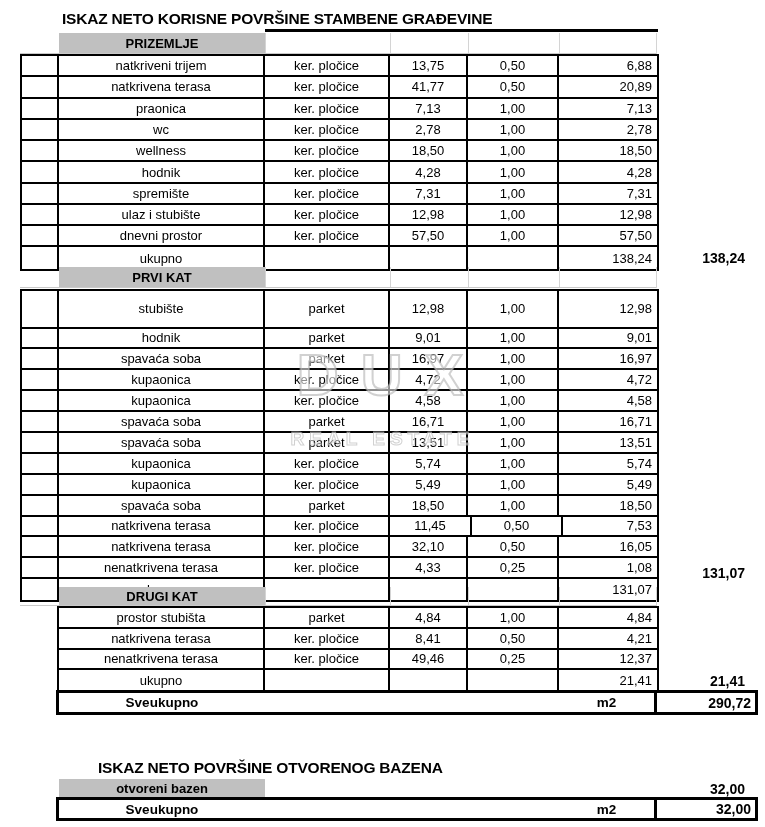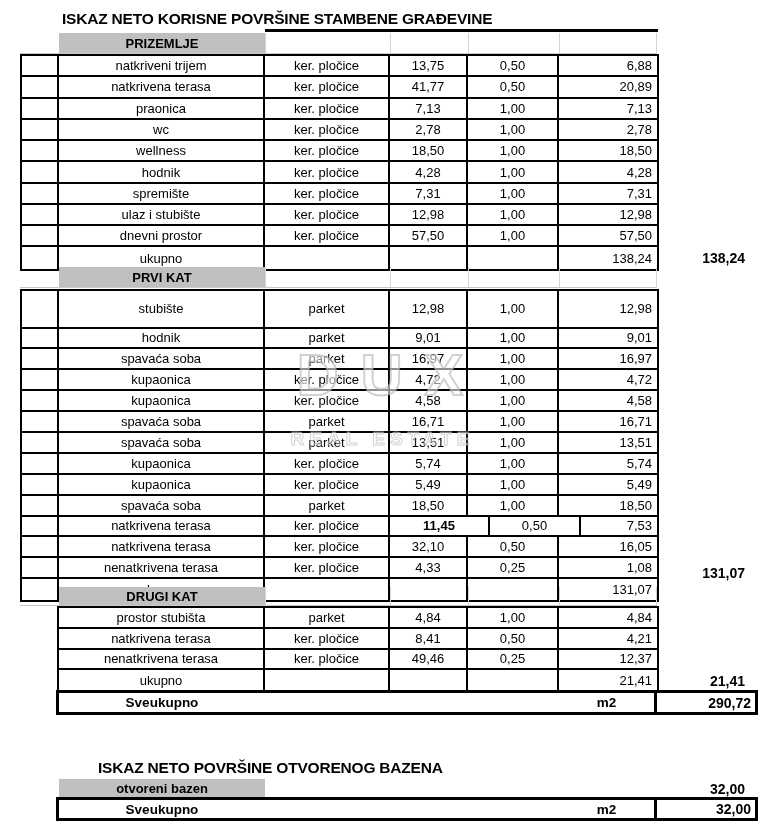--- a/index.html
+++ b/index.html
@@ -231,21 +231,21 @@
           <div class="tcell" style="width: 206px;">spavaća soba</div>
           <div class="tcell" style="width: 125px;">parket</div>
           <div class="tcell" style="width: 78px;">18,50</div>
           <div class="tcell" style="width: 91px;">1,00</div>
           <div class="tcell val-r">18,50</div>
         </div>
         <div class="trow" style="height: 20.9px;">
           <div class="tcell" style="width: 37px;"></div>
           <div class="tcell" style="width: 206px;">natkrivena terasa</div>
           <div class="tcell" style="width: 125px;">ker. pločice</div>
-          <div class="tcell" style="width: 100px; font-weight: bold;">11,45</div>
+          <div class="tcell" style="width: 82px;">11,45</div>
           <div class="tcell" style="width: 91px;">0,50</div>
           <div class="tcell val-r">7,53</div>
         </div>
         <div class="trow" style="height: 20.9px;">
           <div class="tcell" style="width: 37px;"></div>
           <div class="tcell" style="width: 206px;">natkrivena terasa</div>
           <div class="tcell" style="width: 125px;">ker. pločice</div>
           <div class="tcell" style="width: 78px;">32,10</div>
           <div class="tcell" style="width: 91px;">0,50</div>
           <div class="tcell val-r">16,05</div>

